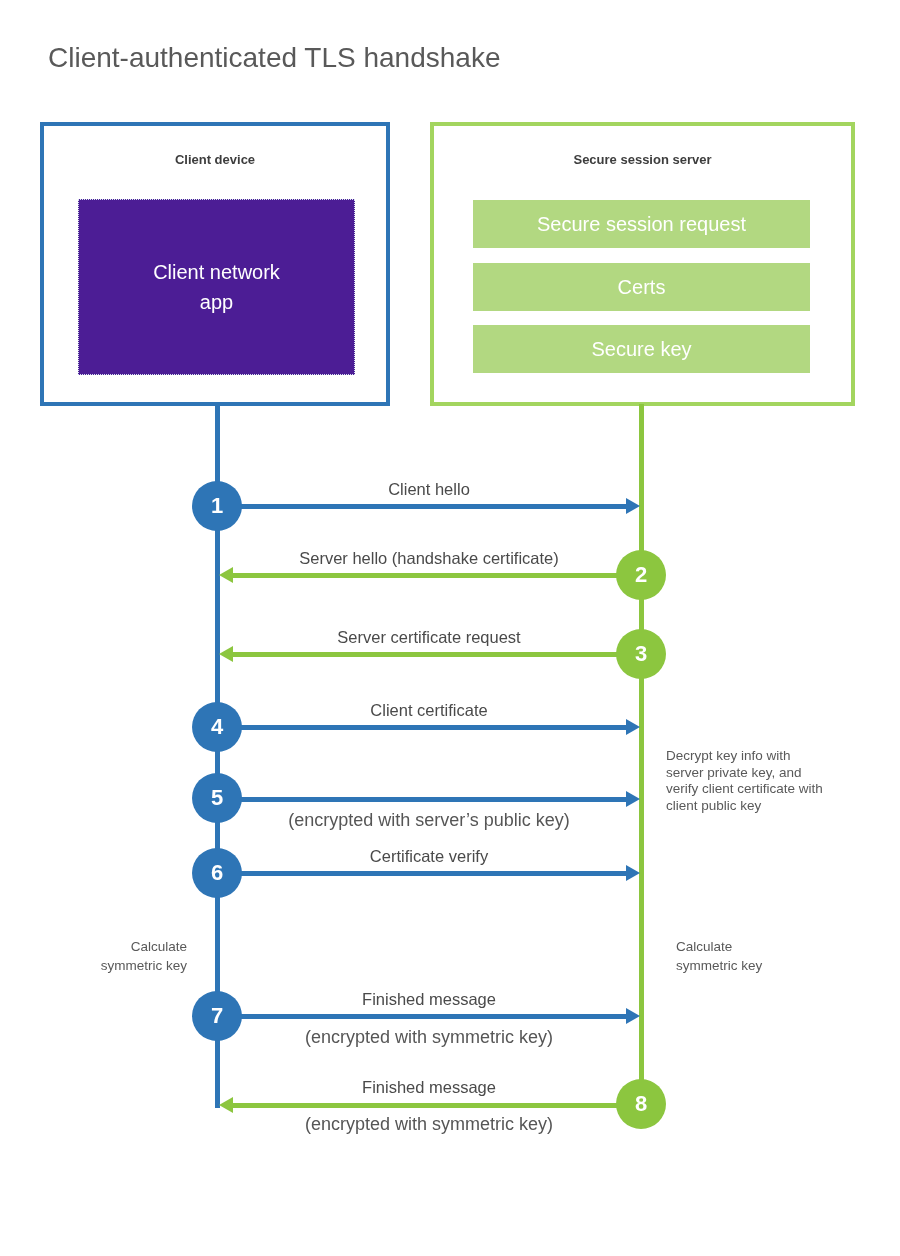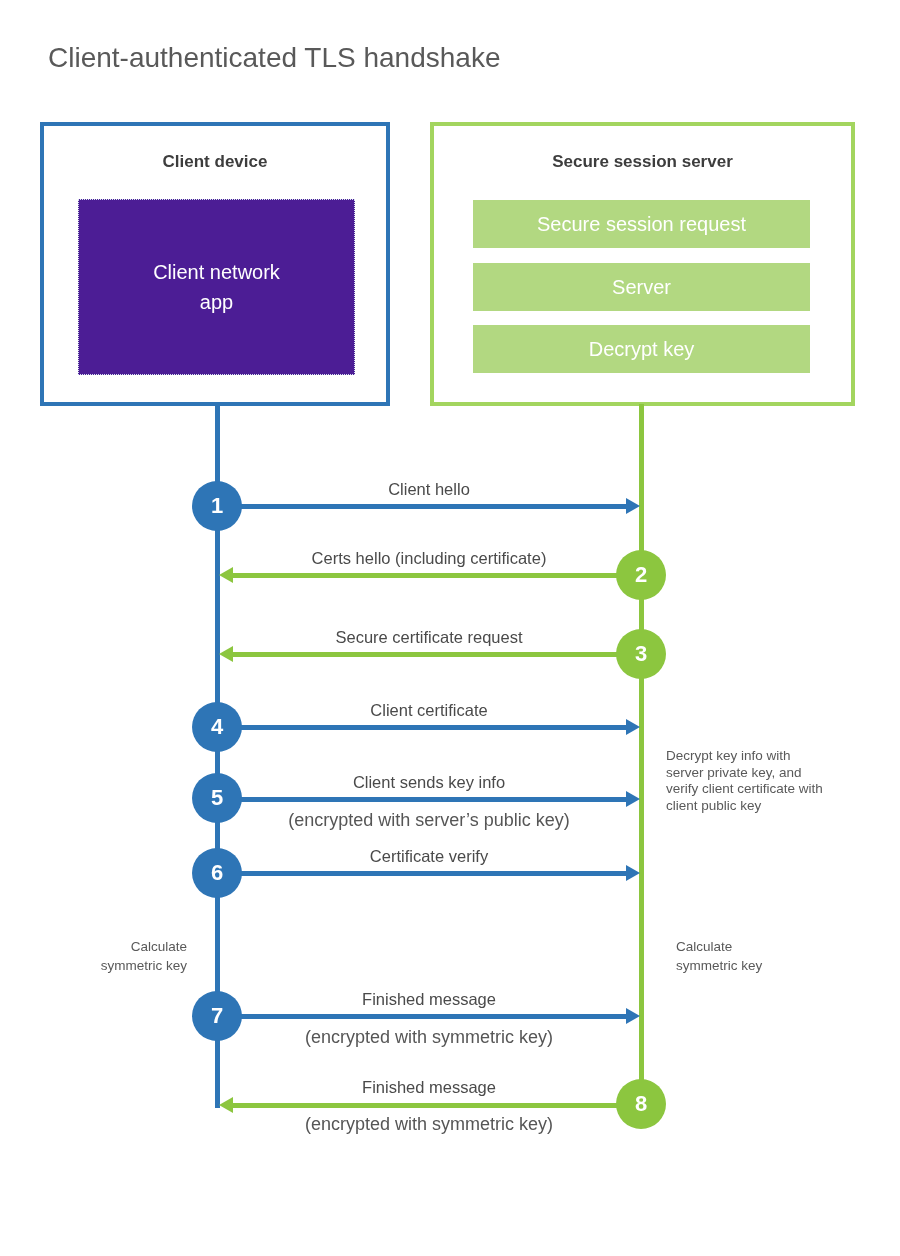--- a/index.html
+++ b/index.html
@@ -6,21 +6,21 @@
   .canvas{position:relative;width:900px;height:1256px;background:#ffffff;overflow:hidden;
           font-family:"Liberation Sans","DejaVu Sans",sans-serif;}
 
   .title{position:absolute;left:36px;top:30px;margin:12px;font-size:28px;font-weight:400;color:#595959;}
 
   
   .actor-box{position:absolute;top:122px;height:284px;background:#fff;box-sizing:border-box;}
   .client-box{left:40px;width:350px;border:4px solid #2e75b6;}
   .server-box{left:430px;width:425px;border:4px solid #a3d55f;}
   .actor-title{position:absolute;left:0;right:0;top:26px;text-align:center;
-               font-size:17px;font-weight:bold;color:#3d3d3d;}
+               font-size:13px;font-weight:bold;color:#3d3d3d;}
 
   .client-app{position:absolute;left:34px;top:73px;width:277px;height:176px;background:#4c1d95;
               border:1px dotted #d9e5f2;box-sizing:border-box;display:flex;align-items:center;
               justify-content:center;text-align:center;color:#fff;font-size:20px;line-height:30px;}
   .client-app span{display:block;width:160px;}
 
   .server-bar{position:absolute;left:39px;width:337px;height:48px;background:#b2d881;color:#fff;
               font-size:20px;display:flex;align-items:center;justify-content:center;}
   .bar-0{top:74px}.bar-1{top:137px}.bar-2{top:199px}
 
@@ -74,24 +74,24 @@
       <span>Client network app</span>
     </div>
   </div>
 
   <div class="actor-box server-box">
     <div class="actor-title">Secure session server</div>
     <div class="server-bar bar-0">
       <span>Secure session request</span>
     </div>
     <div class="server-bar bar-1">
-      <span>Server</span>
+      <span>Certs</span>
     </div>
     <div class="server-bar bar-2">
-      <span>Decrypt key</span>
+      <span>Secure key</span>
     </div>
   </div>
 
   <div class="lifeline blue"></div>
   <div class="lifeline green"></div>
 
   <div class="arrow right a1">
     <div class="shaft"></div>
     <div class="head"></div>
   </div>
@@ -127,24 +127,23 @@
   <div class="step-circle blue-c c1">1</div>
   <div class="step-circle green-c c2">2</div>
   <div class="step-circle green-c c3">3</div>
   <div class="step-circle blue-c c4">4</div>
   <div class="step-circle blue-c c5">5</div>
   <div class="step-circle blue-c c6">6</div>
   <div class="step-circle blue-c c7">7</div>
   <div class="step-circle green-c c8">8</div>
 
   <div class="msg l1">Client hello</div>
-  <div class="msg l2">Certs hello (including certificate)</div>
-  <div class="msg l3">Secure certificate request</div>
+  <div class="msg l2">Server hello (handshake certificate)</div>
+  <div class="msg l3">Server certificate request</div>
   <div class="msg l4">Client certificate</div>
-  <div class="msg l5">Client sends key info</div>
   <div class="msg l6">Certificate verify</div>
   <div class="msg l7">Finished message</div>
   <div class="msg l8">Finished message</div>
 
   <div class="sub s5">(encrypted with server’s public key)</div>
   <div class="sub s7">(encrypted with symmetric key)</div>
   <div class="sub s8">(encrypted with symmetric key)</div>
 
   <div class="note note-decrypt">Decrypt key info with server private key, and verify client certificate with client public key</div>
   <div class="note note-calc-left">Calculate symmetric key</div>

